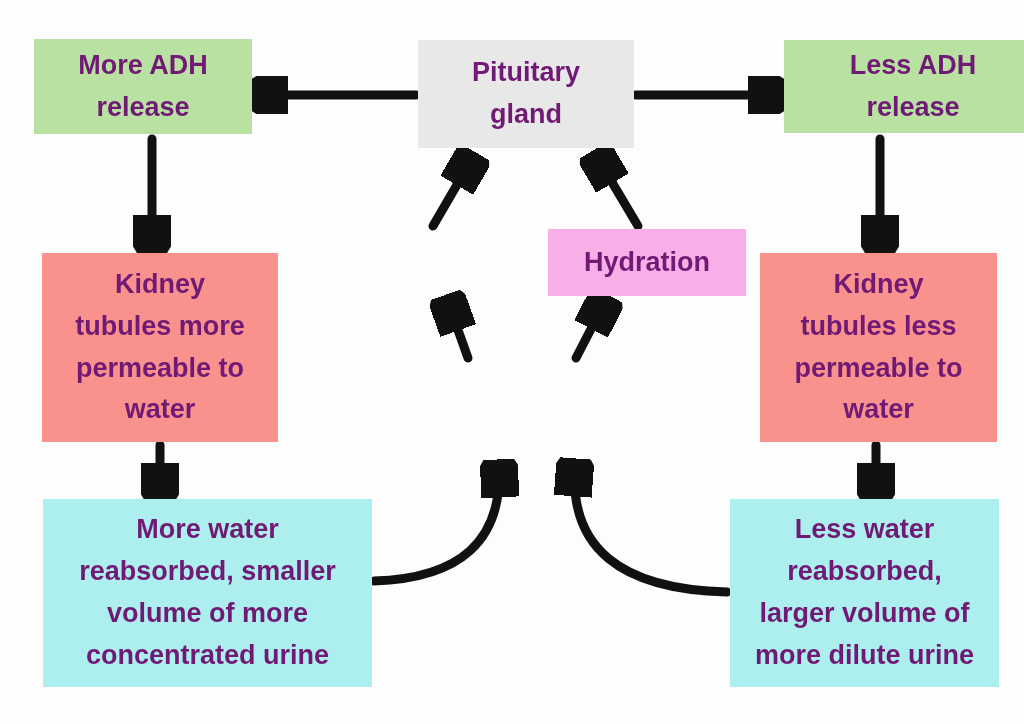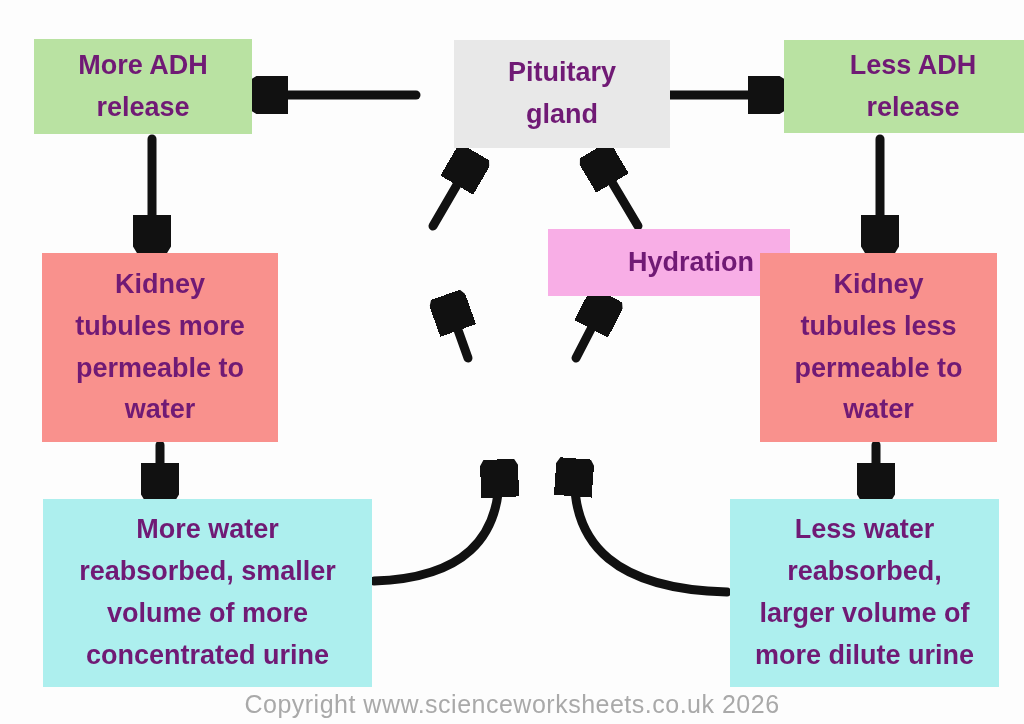--- a/index.html
+++ b/index.html
@@ -8,24 +8,24 @@
     font-family:"Liberation Sans",sans-serif;
   }
   .arrows{position:absolute;left:0;top:0;width:1024px;height:724px;pointer-events:none;}
   .arrows path{stroke:var(--arrow,#111);stroke-width:9;fill:none;stroke-linecap:round;}
   .box{
     position:absolute;display:flex;align-items:center;justify-content:center;
     text-align:center;font-weight:700;font-size:27px;line-height:1.55;
     color:#701a75;white-space:pre-line;
   }
   #box-more-adh   {left:34px;  top:39px;  width:218px; height:95px;}
-  #box-pituitary  {left:418px; top:40px;  width:216px; height:108px;margin-left:36px;}
+  #box-pituitary  {left:418px; top:40px;  width:216px; height:108px;}
   #box-less-adh   {left:784px; top:40px;  width:258px; height:93px;}
   #box-dehydration{left:332px; top:230px; width:193px; height:66px;}
-  #box-hydration  {left:548px; top:229px; width:198px; height:67px;padding-left:44px;}
+  #box-hydration  {left:548px; top:229px; width:198px; height:67px;}
   #box-kidney-more{left:42px;  top:253px; width:236px; height:189px;}
   #box-kidney-less{left:760px; top:253px; width:237px; height:189px;}
   #box-normal     {left:417px; top:362px; width:216px; height:91px;}
   #box-more-water {left:43px;  top:499px; width:329px; height:188px;}
   #box-less-water {left:730px; top:499px; width:269px; height:188px;}
   .footer{
     position:absolute;left:0;right:0;top:690px;text-align:center;
     font-weight:400;font-size:25px;color:#a9a9a9;letter-spacing:0.5px;
   }
 </style>
@@ -96,15 +96,14 @@
 more dilute urine</span>
   </div>
 
   <div class="box" id="box-more-water" style="background-color: rgb(173, 239, 238);">
     <span>More water
 reabsorbed, smaller
 volume of more
 concentrated urine</span>
   </div>
 
-  <div class="footer" style="color: rgb(169, 169, 169);">Copyright www.scienceworksheets.co.uk 2026</div>
 
 </div>
 
 </body></html>

